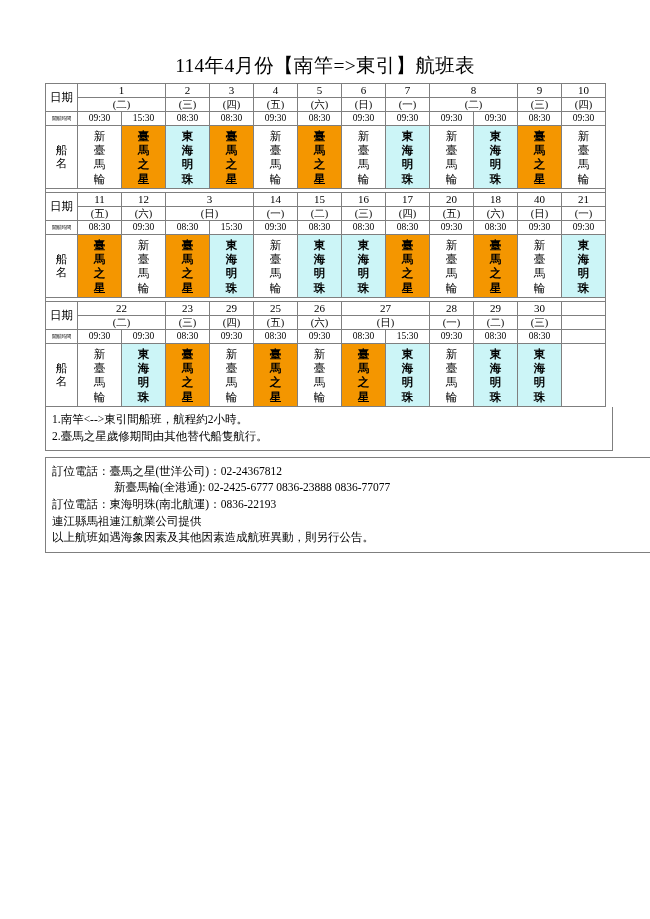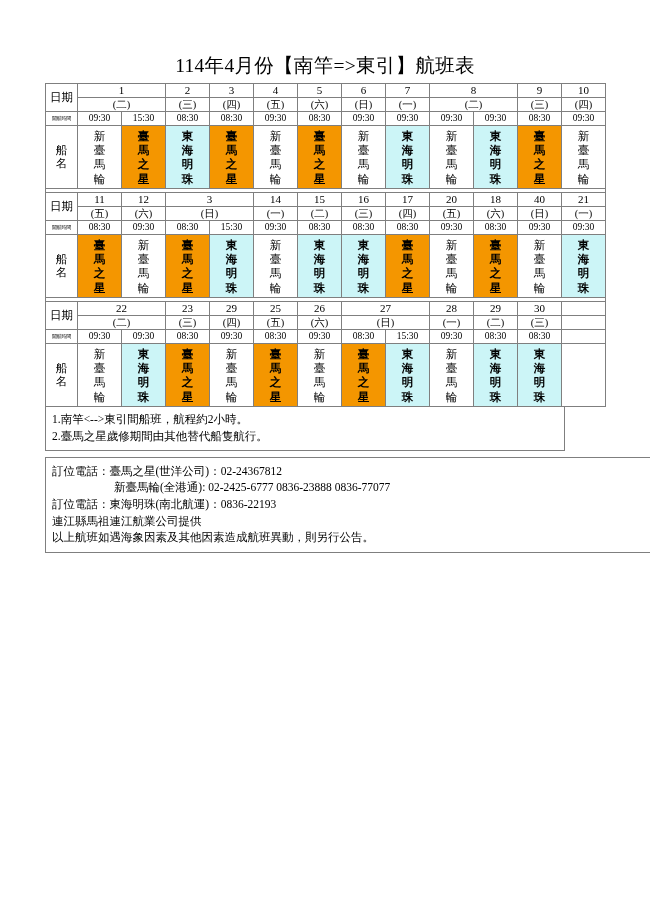--- a/index.html
+++ b/index.html
@@ -106,21 +106,21 @@
   .sep-row td {
     border: none;
     height: 3px;
     background: #ffffff;
     padding: 0;
   }
 
   
   .notes {
     margin: 0 45px;
-    width: 520px;
+    width: 568px;
     box-sizing: border-box;
     border: 1px solid #7f7f7f;
     border-top: none;
     padding: 4px 6px 5px 6px;
     font-size: 11.5px;
     line-height: 1.45;
   }
   .notes p { margin: 0; }
   .contact {
     margin: 6px 45px 0 45px;

